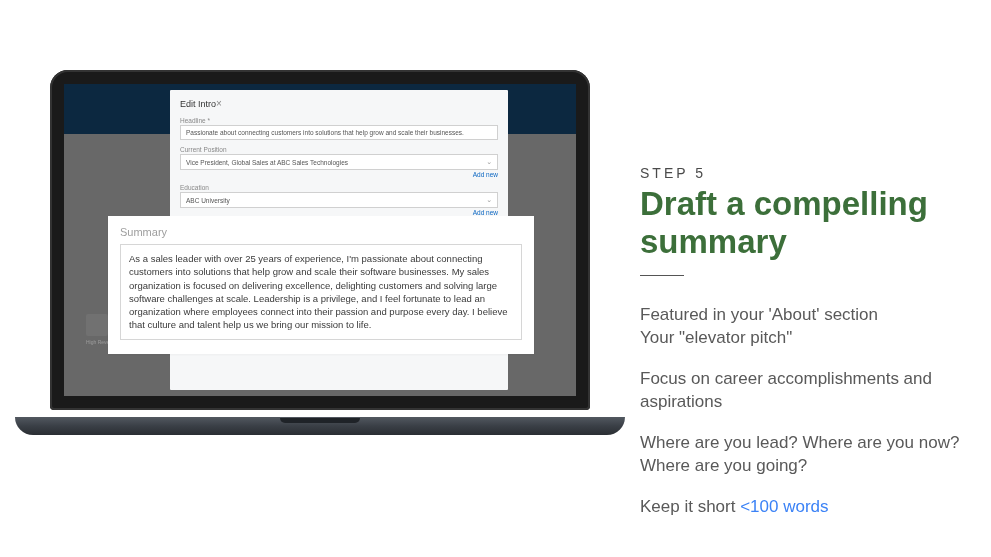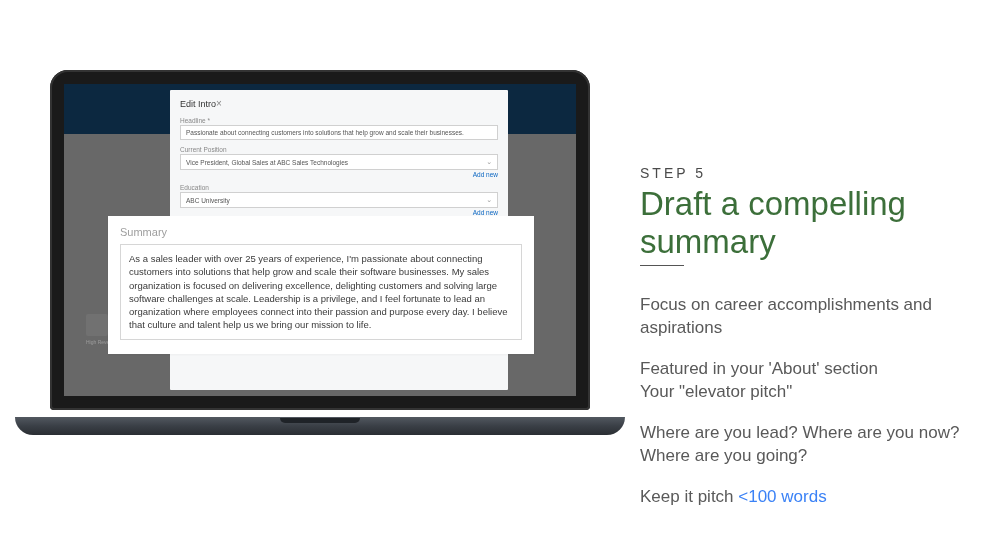--- a/index.html
+++ b/index.html
@@ -227,22 +227,22 @@
     .step-label {
       font-size: 14px;
       letter-spacing: 3px;
       color: #4a4a4a;
       margin-bottom: 4px;
     }
     .headline {
       font-size: 33px;
       line-height: 1.15;
       color: #3c6f3a;
-      font-weight: 400;
-      margin-bottom: 4px;
+      font-weight: 700;
+      margin-bottom: 14px;
     }
     .divider {
       width: 44px;
       height: 1.5px;
       background: #555;
       margin-bottom: 28px;
     }
     .bullet {
       font-size: 17px;
       color: #595959;
@@ -333,23 +333,23 @@
       <div class="summary-title">Summary</div>
       <div class="summary-box">As a sales leader with over 25 years of experience, I'm passionate about connecting customers into solutions that help grow and scale their software businesses. My sales organization is focused on delivering excellence, delighting customers and solving large software challenges at scale. Leadership is a privilege, and I feel fortunate to lead an organization where employees connect into their passion and purpose every day. I believe that culture and talent help us we bring our mission to life.</div>
     </div>
   </div>
 
   <div class="right-panel">
     <div class="step-label">STEP 5</div>
     <div class="headline">Draft a compelling summary</div>
     <div class="divider"></div>
 
-    <div class="bullet">Focus on career accomplishments and aspirations</div>
     <div class="bullet">
       <span>Featured in your 'About' section</span><br>
       <span>Your "elevator pitch"</span>
     </div>
+    <div class="bullet">Focus on career accomplishments and aspirations</div>
     <div class="bullet">Where are you lead?  Where are you now?  Where are you going?</div>
     <div class="bullet">
-      <span>Keep it pitch </span><span class="blue">&lt;100 words</span>
+      <span>Keep it short </span><span class="blue">&lt;100 words</span>
     </div>
   </div>
 </div>
 
 </body></html>

